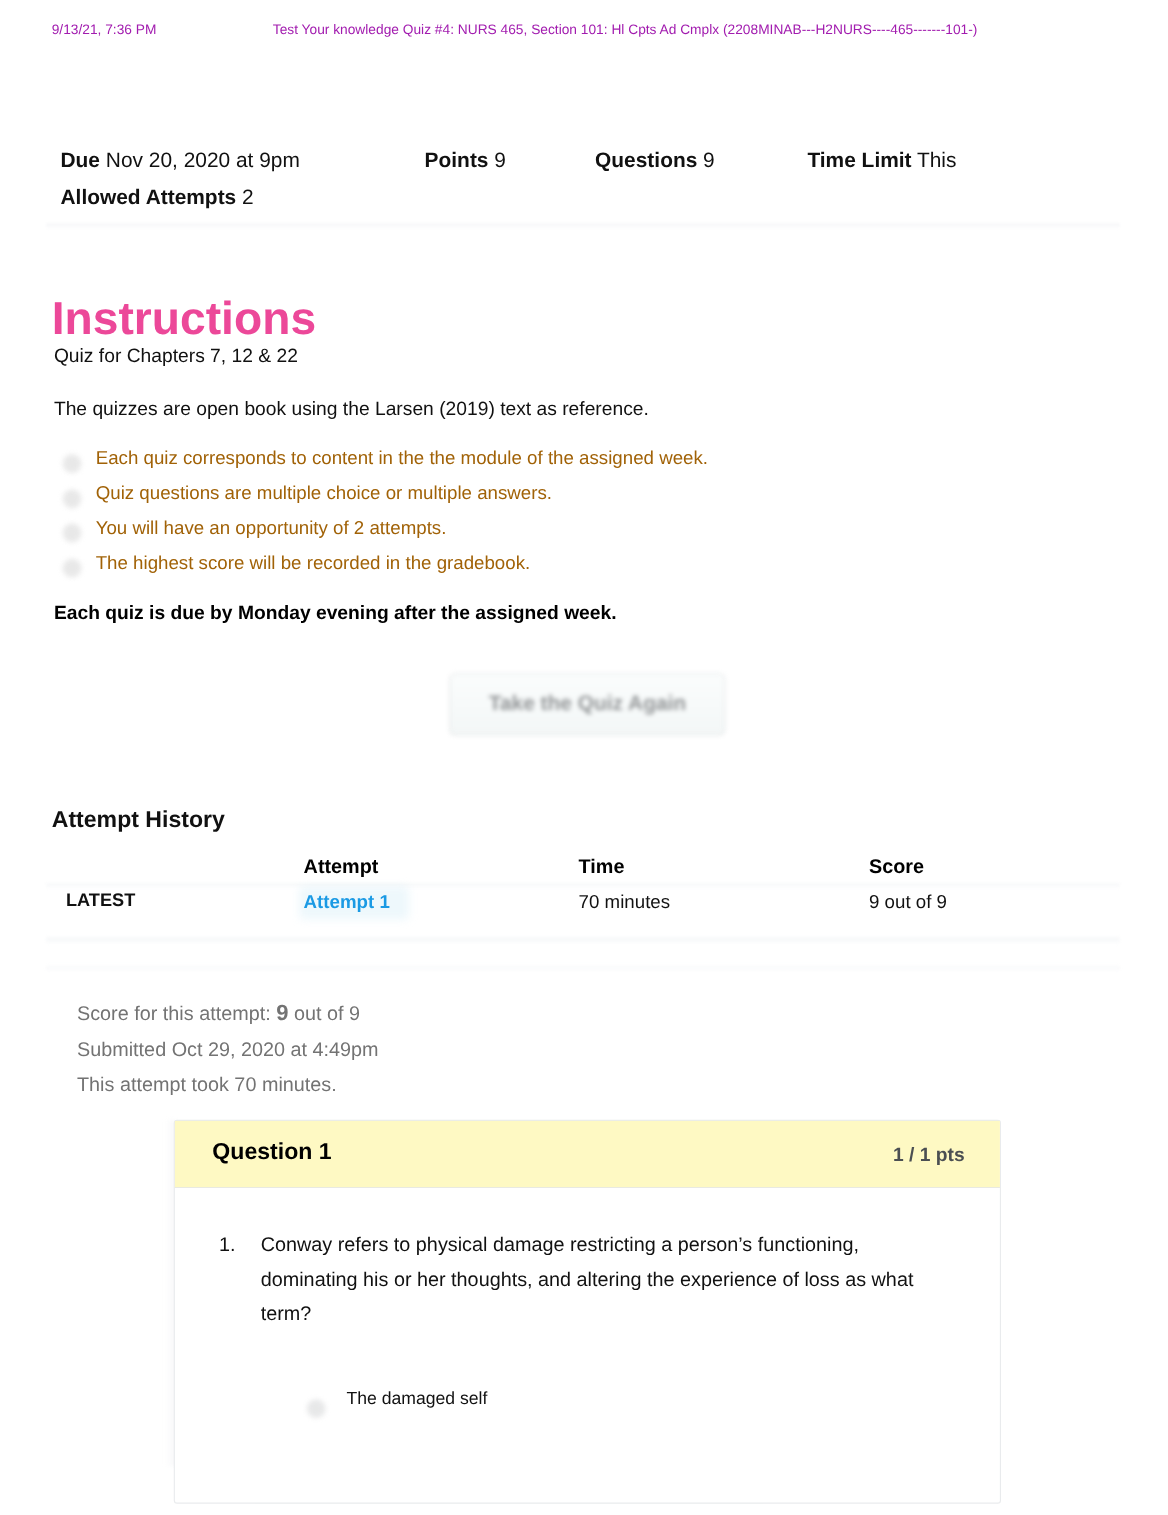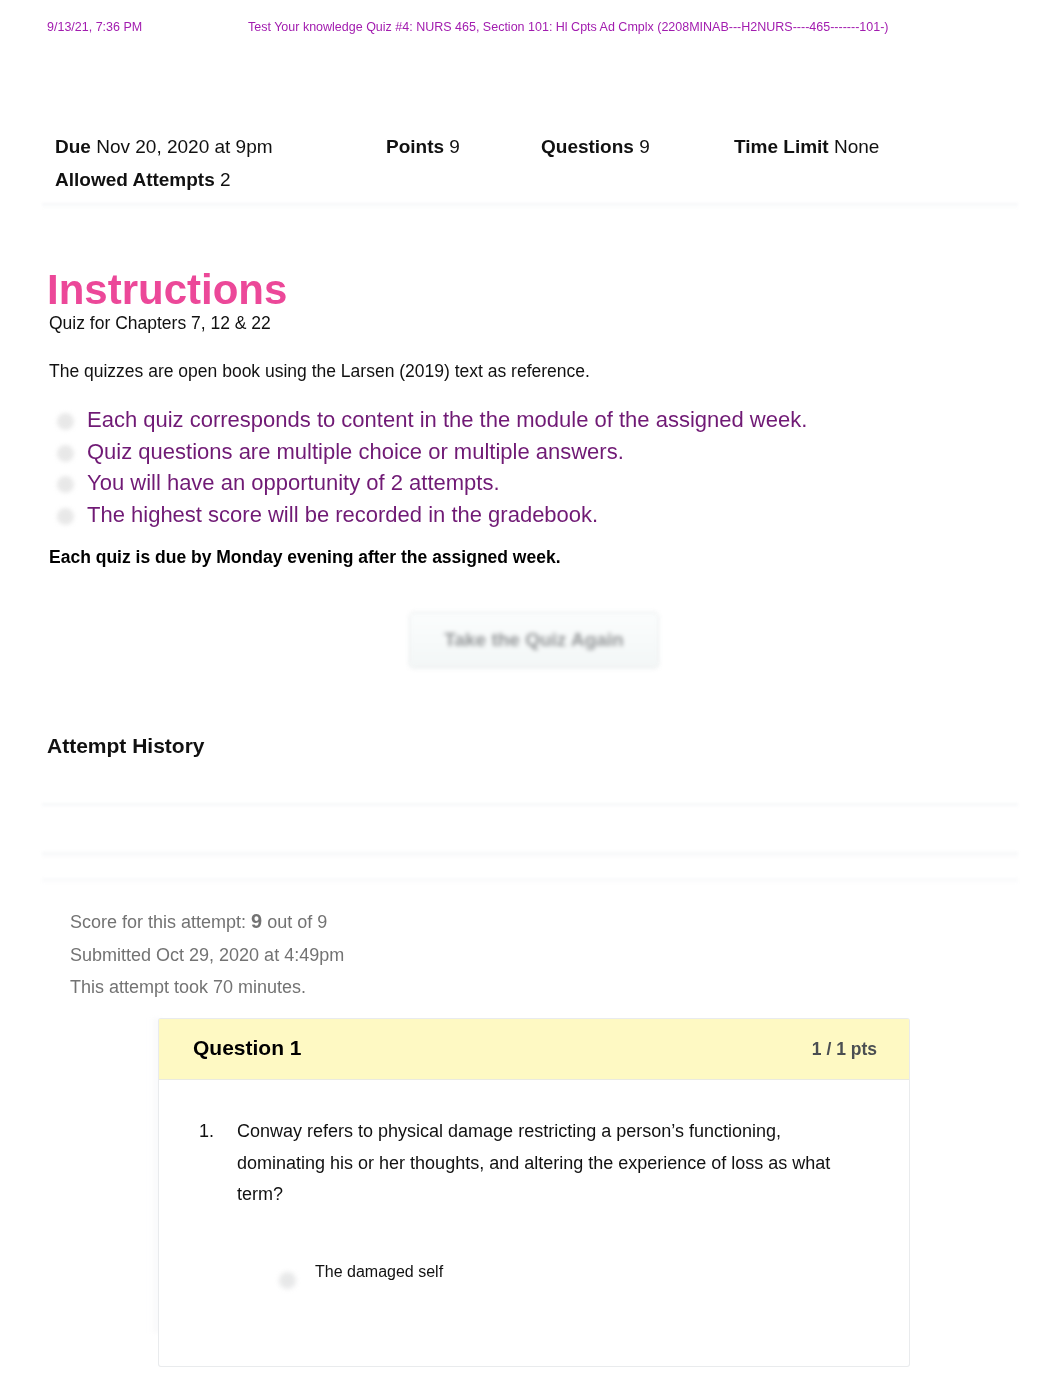--- a/index.html
+++ b/index.html
@@ -103,22 +103,22 @@
 
   .instr-list {
     position: absolute;
     left: 49px;
     top: 407px;
     width: 900px;
   }
   .instr-list .li {
     position: relative;
     height: 31.5px;
-    font-size: 22px;
-    color: #701a75;
+    font-size: 17px;
+    color: #a16207;
     white-space: nowrap;
     text-align: center;
   }
   .instr-list .li .bullet {
     position: absolute;
     left: 8px;
     top: 6px;
     width: 17px;
     height: 17px;
     border-radius: 50%;
@@ -372,21 +372,21 @@
         <span class="lbl">Due</span>
         <span class="val">Nov 20, 2020 at 9pm</span>
       </span><span class="cell-points">
         <span class="lbl">Points</span>
         <span class="val">9</span>
       </span><span class="cell-quest">
         <span class="lbl">Questions</span>
         <span class="val">9</span>
       </span><span class="cell-time">
         <span class="lbl">Time Limit</span>
-        <span class="val">None</span>
+        <span class="val">This</span>
       </span>
     </span>
     <span class="row">
       <span class="lbl">Allowed Attempts</span>
       <span class="val">2</span>
     </span>
   </div>
 
   <div class="meta-rule"></div>
 
@@ -418,20 +418,35 @@
   <div class="retake-wrap">
     <div class="retake-btn">Take the Quiz Again</div>
   </div>
 
   <h2 class="attempt-heading">Attempt History</h2>
 
   <div class="hist-sep-top"></div>
   <div class="hist-sep-bottom"></div>
   <div class="hist-sep-bottom2"></div>
 
+  <div class="history-table">
+    <div class="hist-head">
+      <span class="c c-kind"></span>
+      <span class="c c-attempt">Attempt</span>
+      <span class="c c-time">Time</span>
+      <span class="c c-score">Score</span>
+    </div>
+    <div class="hist-row">
+      <span class="c c-kind">LATEST</span>
+      <span class="attempt-link-glow"></span>
+      <a class="attempt-link" href="#">Attempt 1</a>
+      <span class="c c-time">70 minutes</span>
+      <span class="c c-score">9 out of 9</span>
+    </div>
+  </div>
 
   <div class="score-summary">
     <div>
       <span>Score for this attempt:</span>
       <span class="big">9</span>
       <span>out of 9</span>
     </div>
     <div>Submitted Oct 29, 2020 at 4:49pm</div>
     <div>This attempt took 70 minutes.</div>
   </div>

